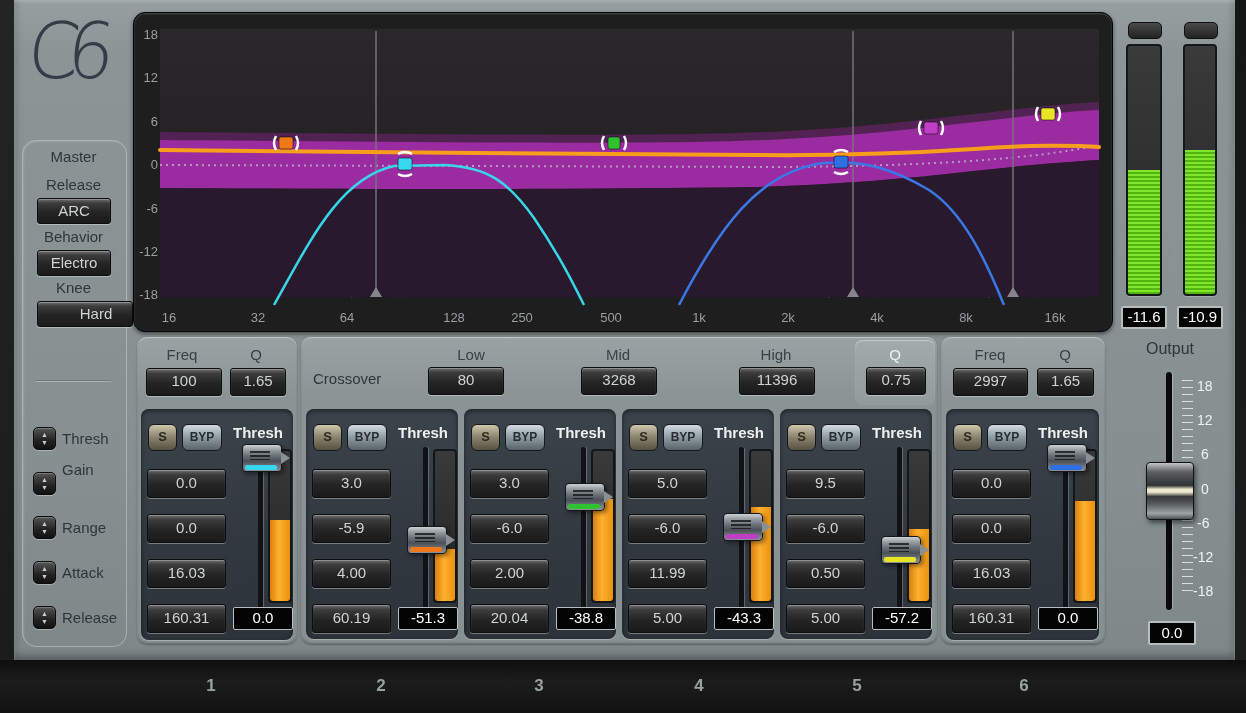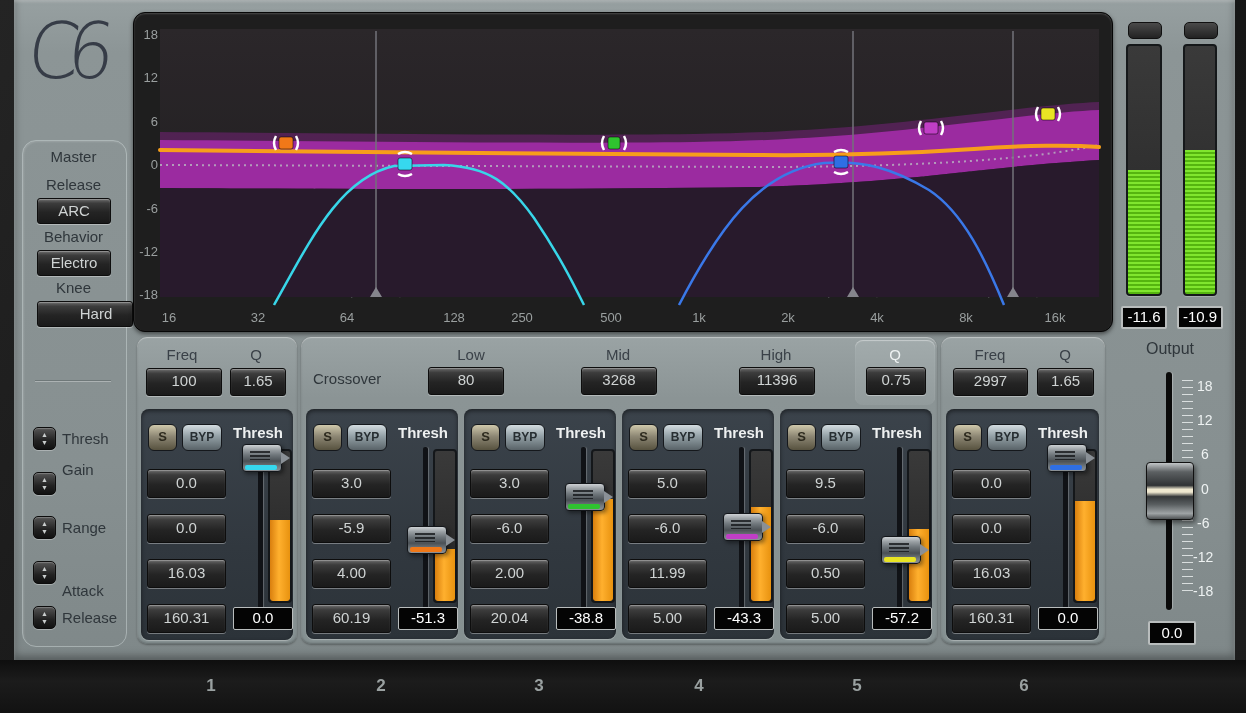--- a/index.html
+++ b/index.html
@@ -112,21 +112,21 @@
   <div class="vbtn" style="left:37px;top:301px;width:72px;height:24px;padding-left:22px;">Hard</div>
   <div class="divider"></div>
 
   <div class="stepper" style="left:33px;top:427px;">▲<br>▼</div>
   <div class="sp-label" style="top:430px;">Thresh</div>
   <div class="stepper" style="left:33px;top:472px;">▲<br>▼</div>
   <div class="sp-label" style="top:461px;">Gain</div>
   <div class="stepper" style="left:33px;top:516px;">▲<br>▼</div>
   <div class="sp-label" style="top:519px;">Range</div>
   <div class="stepper" style="left:33px;top:561px;">▲<br>▼</div>
-  <div class="sp-label" style="top:582px;">Attack</div>
+  <div class="sp-label" style="top:564px;">Attack</div>
   <div class="stepper" style="left:33px;top:606px;">▲<br>▼</div>
   <div class="sp-label" style="top:609px;">Release</div>
 
   <div class="graph">
     <svg width="978" height="318" viewBox="0 0 978 318">
       <defs>
         <linearGradient id="plotbg" x1="0" y1="0" x2="0" y2="1">
           <stop offset="0" stop-color="#242023"></stop>
             <stop offset="1" stop-color="#171217"></stop>
         </linearGradient>

